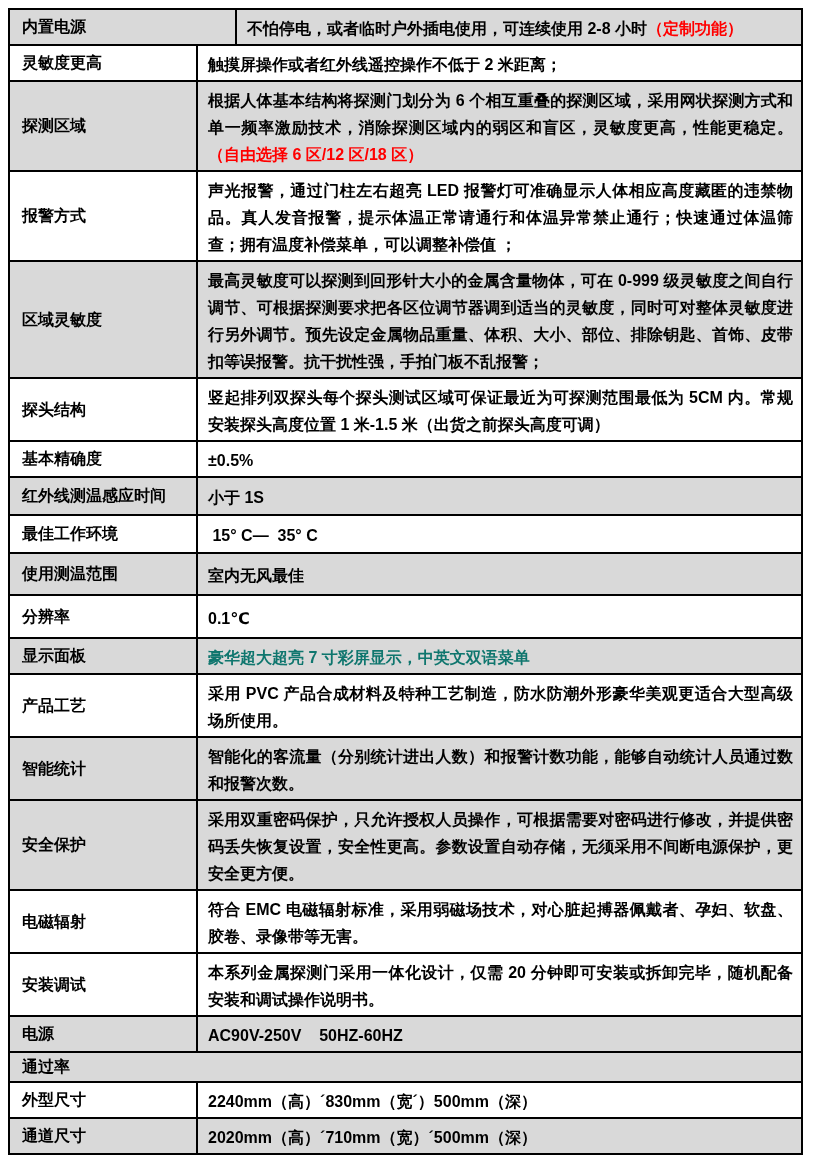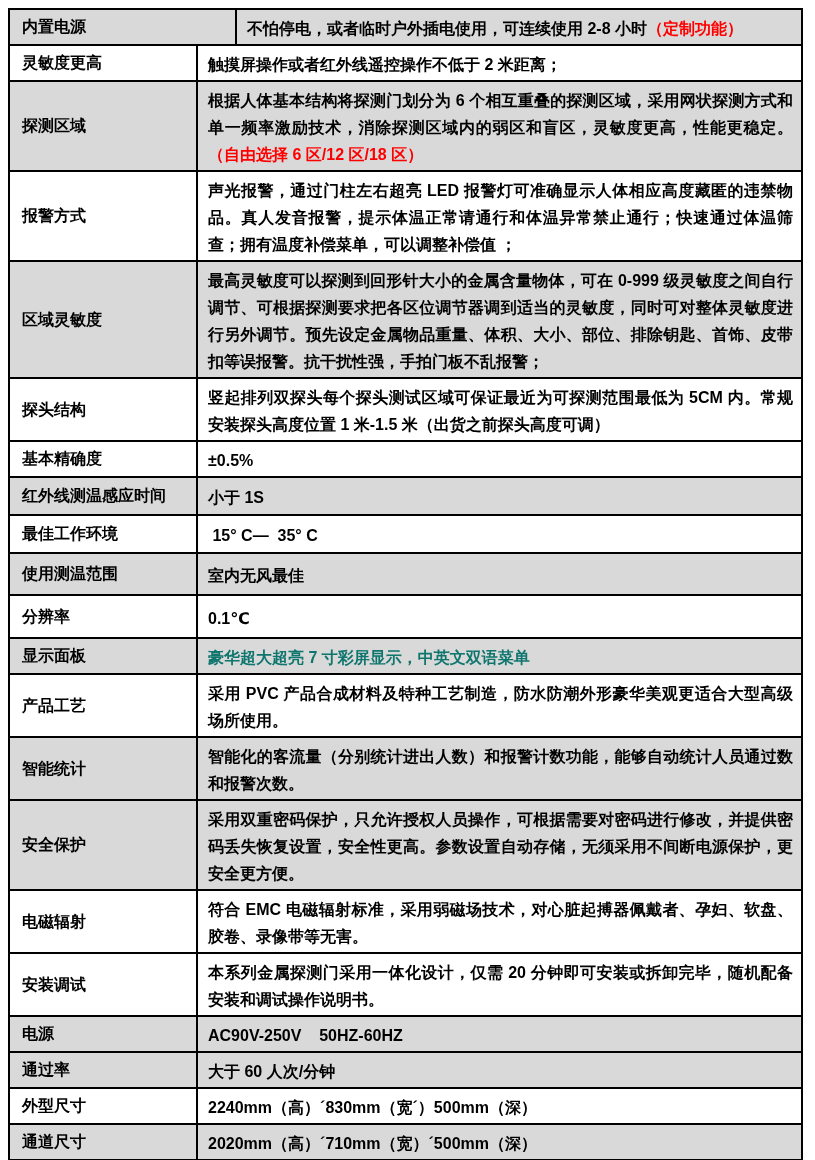--- a/index.html
+++ b/index.html
@@ -234,23 +234,20 @@
     <div class="cv">
         <p class="txt"><span>AC90V-250V    50HZ-60HZ</span></p>
       </div>
   </div>
 
 
   <div class="row alt" style="min-height:26px">
     <div class="cl">
         <span>通过率</span>
       </div>
-    <div class="cv">
-        <p class="txt"><span>大于 60 人次/分钟</span></p>
-      </div>
   </div>
 
   <div class="row" style="min-height:25px">
     <div class="cl">
         <span>外型尺寸</span>
       </div>
     <div class="cv">
         <p class="txt"><span>2240mm（高）´830mm（宽´）500mm（深）</span></p>
       </div>
   </div>

